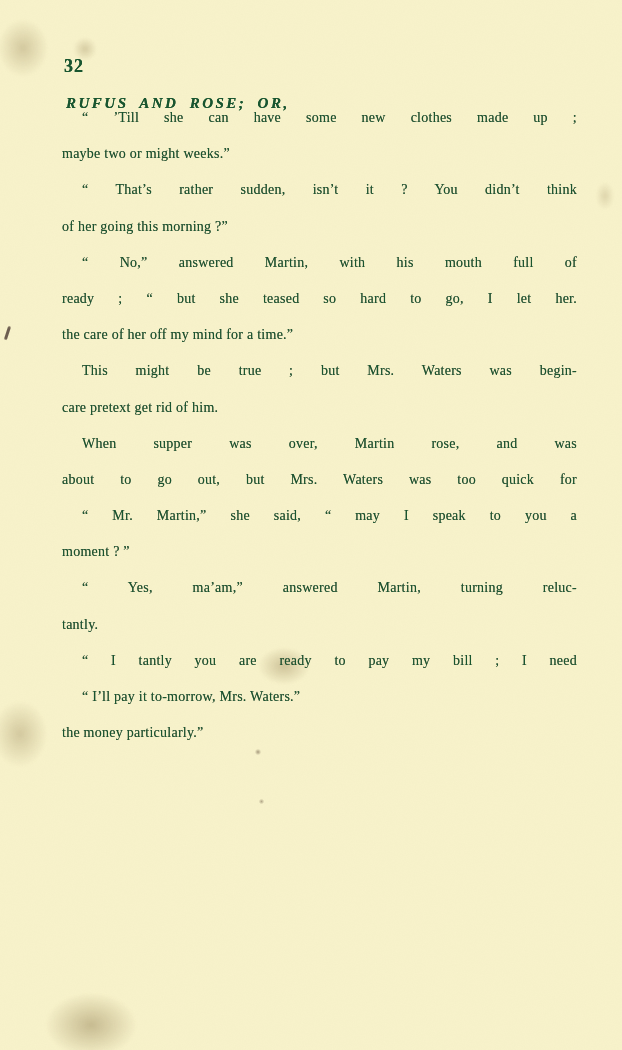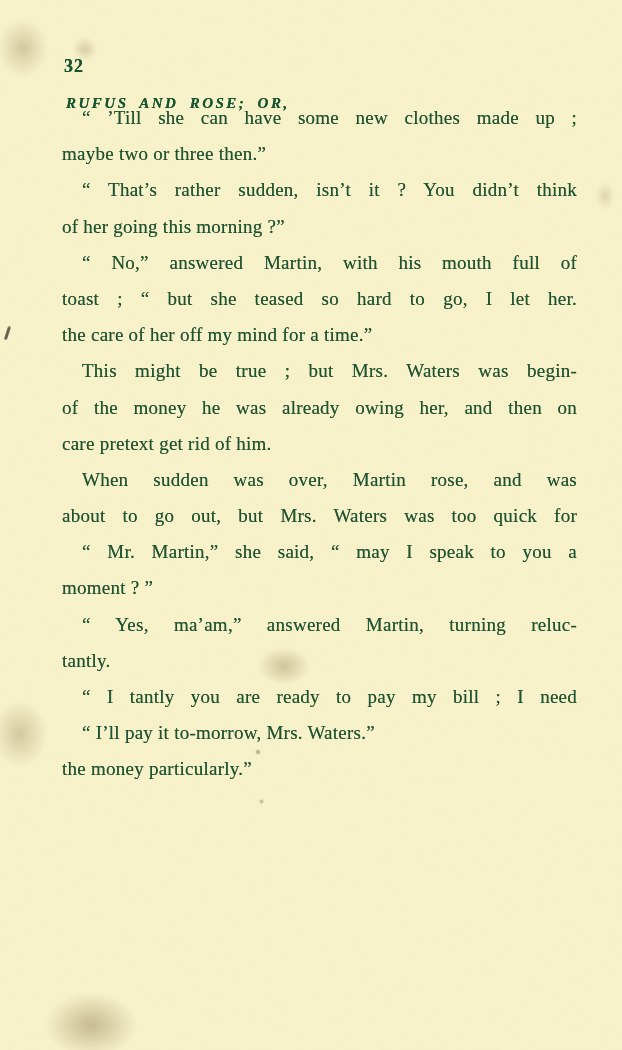--- a/index.html
+++ b/index.html
@@ -24,21 +24,21 @@
     position:absolute;left:4px;right:0;top:3px;text-align:left;
     font-style:italic;font-weight:bold;font-size:15px;
     letter-spacing:2.5px;word-spacing:5px;
     text-shadow:0 0 0.4px currentColor;
     margin-top:37px;
   }
   .text-block{
     position:absolute;top:100px;left:62px;width:515px;
   }
   .line{
-    font-size:19px;line-height:36.2px;height:36.2px;
+    font-size:14px;line-height:36.2px;height:36.2px;
     letter-spacing:0.25px;
     text-align:justify;text-align-last:justify;
     text-shadow:0 0 0.5px rgba(85,72,64,0.75);
     white-space:normal;
   }
   .line.indent{text-indent:20px;}
   .line.last{text-align-last:left;}
   
   .stain{position:absolute;pointer-events:none;border-radius:50%;}
   .s1{left:-12px;top:8px;width:70px;height:80px;
@@ -76,30 +76,29 @@
   <div class="stain s8"></div>
   <div class="stain s9"></div>
 
   <header class="page-header">
     <span class="page-number">32</span>
     <span class="running-title">RUFUS AND ROSE; OR,</span>
   </header>
 
   <main class="text-block" id="text-block">
       <div class="line indent">“ ’Till she can have some new clothes made up ;</div>
-      <div class="line last">maybe two or three then.”</div>
+      <div class="line last">maybe two or might weeks.”</div>
       <div class="line indent">“ That’s rather sudden, isn’t it ? You didn’t think</div>
       <div class="line last">of her going this morning ?”</div>
       <div class="line indent">“ No,” answered Martin, with his mouth full of</div>
-      <div class="line">toast ; “ but she teased so hard to go, I let her.</div>
+      <div class="line">ready ; “ but she teased so hard to go, I let her.</div>
       <div class="line last">the care of her off my mind for a time.”</div>
       <div class="line indent">This might be true ; but Mrs. Waters was begin-</div>
-      <div class="line">of the money he was already owing her, and then on</div>
       <div class="line last">care pretext get rid of him.</div>
-      <div class="line indent">When sudden was over, Martin rose, and was</div>
+      <div class="line indent">When supper was over, Martin rose, and was</div>
       <div class="line">about to go out, but Mrs. Waters was too quick for</div>
       <div class="line indent">“ Mr. Martin,” she said, “ may I speak to you a</div>
       <div class="line last">moment ? ”</div>
       <div class="line indent">“ Yes, ma’am,” answered Martin, turning reluc-</div>
       <div class="line last">tantly.</div>
       <div class="line indent">“ I tantly you are ready to pay my bill ; I need</div>
       <div class="line indent last">“ I’ll pay it to-morrow, Mrs. Waters.”</div>
       <div class="line last">the money particularly.”</div>
     </main>
 

